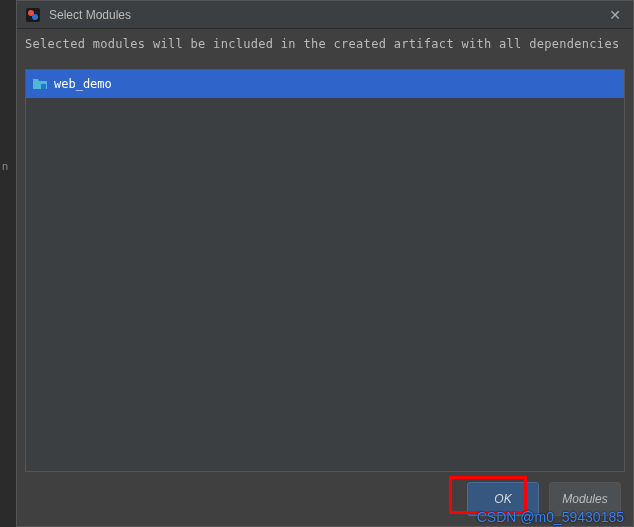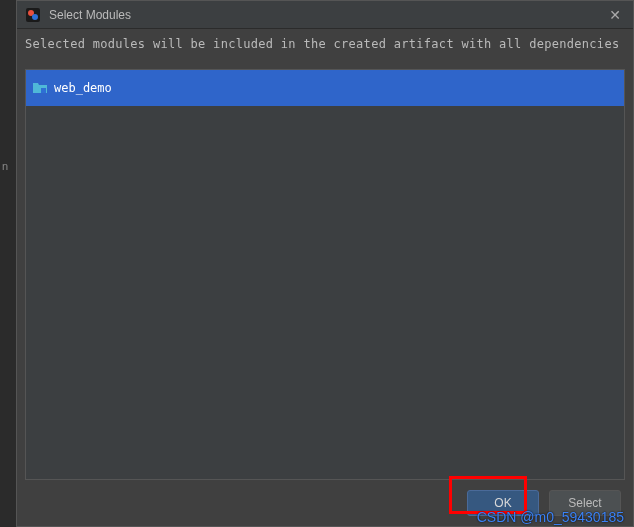--- a/index.html
+++ b/index.html
@@ -63,21 +63,21 @@
       margin: 0 8px;
       background: #3c3f41;
       border: 1px solid #555;
       flex: 1;
       overflow: auto;
     }
     .list-item {
       display: flex;
       align-items: center;
       padding: 2px 6px;
-      height: 36px;
+      height: 28px;
       font-size: 12px;
       font-family: "Consolas", monospace;
     }
     .list-item.selected {
       background: #2f65ca;
       color: #fff;
     }
     .folder-icon {
       width: 16px;
       height: 14px;
@@ -86,30 +86,31 @@
       align-items: center;
     }
     .button-bar {
       display: flex;
       justify-content: flex-end;
       padding: 10px 12px;
       gap: 10px;
     }
     .btn {
       min-width: 72px;
-      height: 26px;
+      height: 34px;
       font-size: 12px;
       border: 1px solid #555;
       background: #4c5052;
       color: #bbb;
       cursor: pointer;
       display: flex;
       align-items: center;
       justify-content: center;
       border-radius: 3px;
+      font-style: italic;
     }
     .btn.primary {
       background: #365880;
       border-color: #4a6a99;
       color: #d8d8d8;
     }
     .highlight-box {
       position: absolute;
       border: 3px solid #ff0000;
       pointer-events: none;
@@ -160,20 +161,20 @@
           <path d="M1 2 L6 2 L7 4 L15 4 L15 12 L1 12 Z" fill="#4fb8d8"></path>
           <rect x="9" y="7" width="5" height="5" fill="#2e6fd4"></rect>
         </svg>
       </span>
       <span>web_demo</span>
     </div>
   </div>
 
   <div class="button-bar">
     <button class="btn primary">OK</button>
-    <button class="btn">Select</button>
+    <button class="btn">Modules</button>
   </div>
 
 </div>
 
 <div class="highlight-box" style="left:449px; top:476px; width:78px; height:38px;"></div>
 
 <div class="watermark">CSDN @m0_59430185</div>
 
 </body></html>

